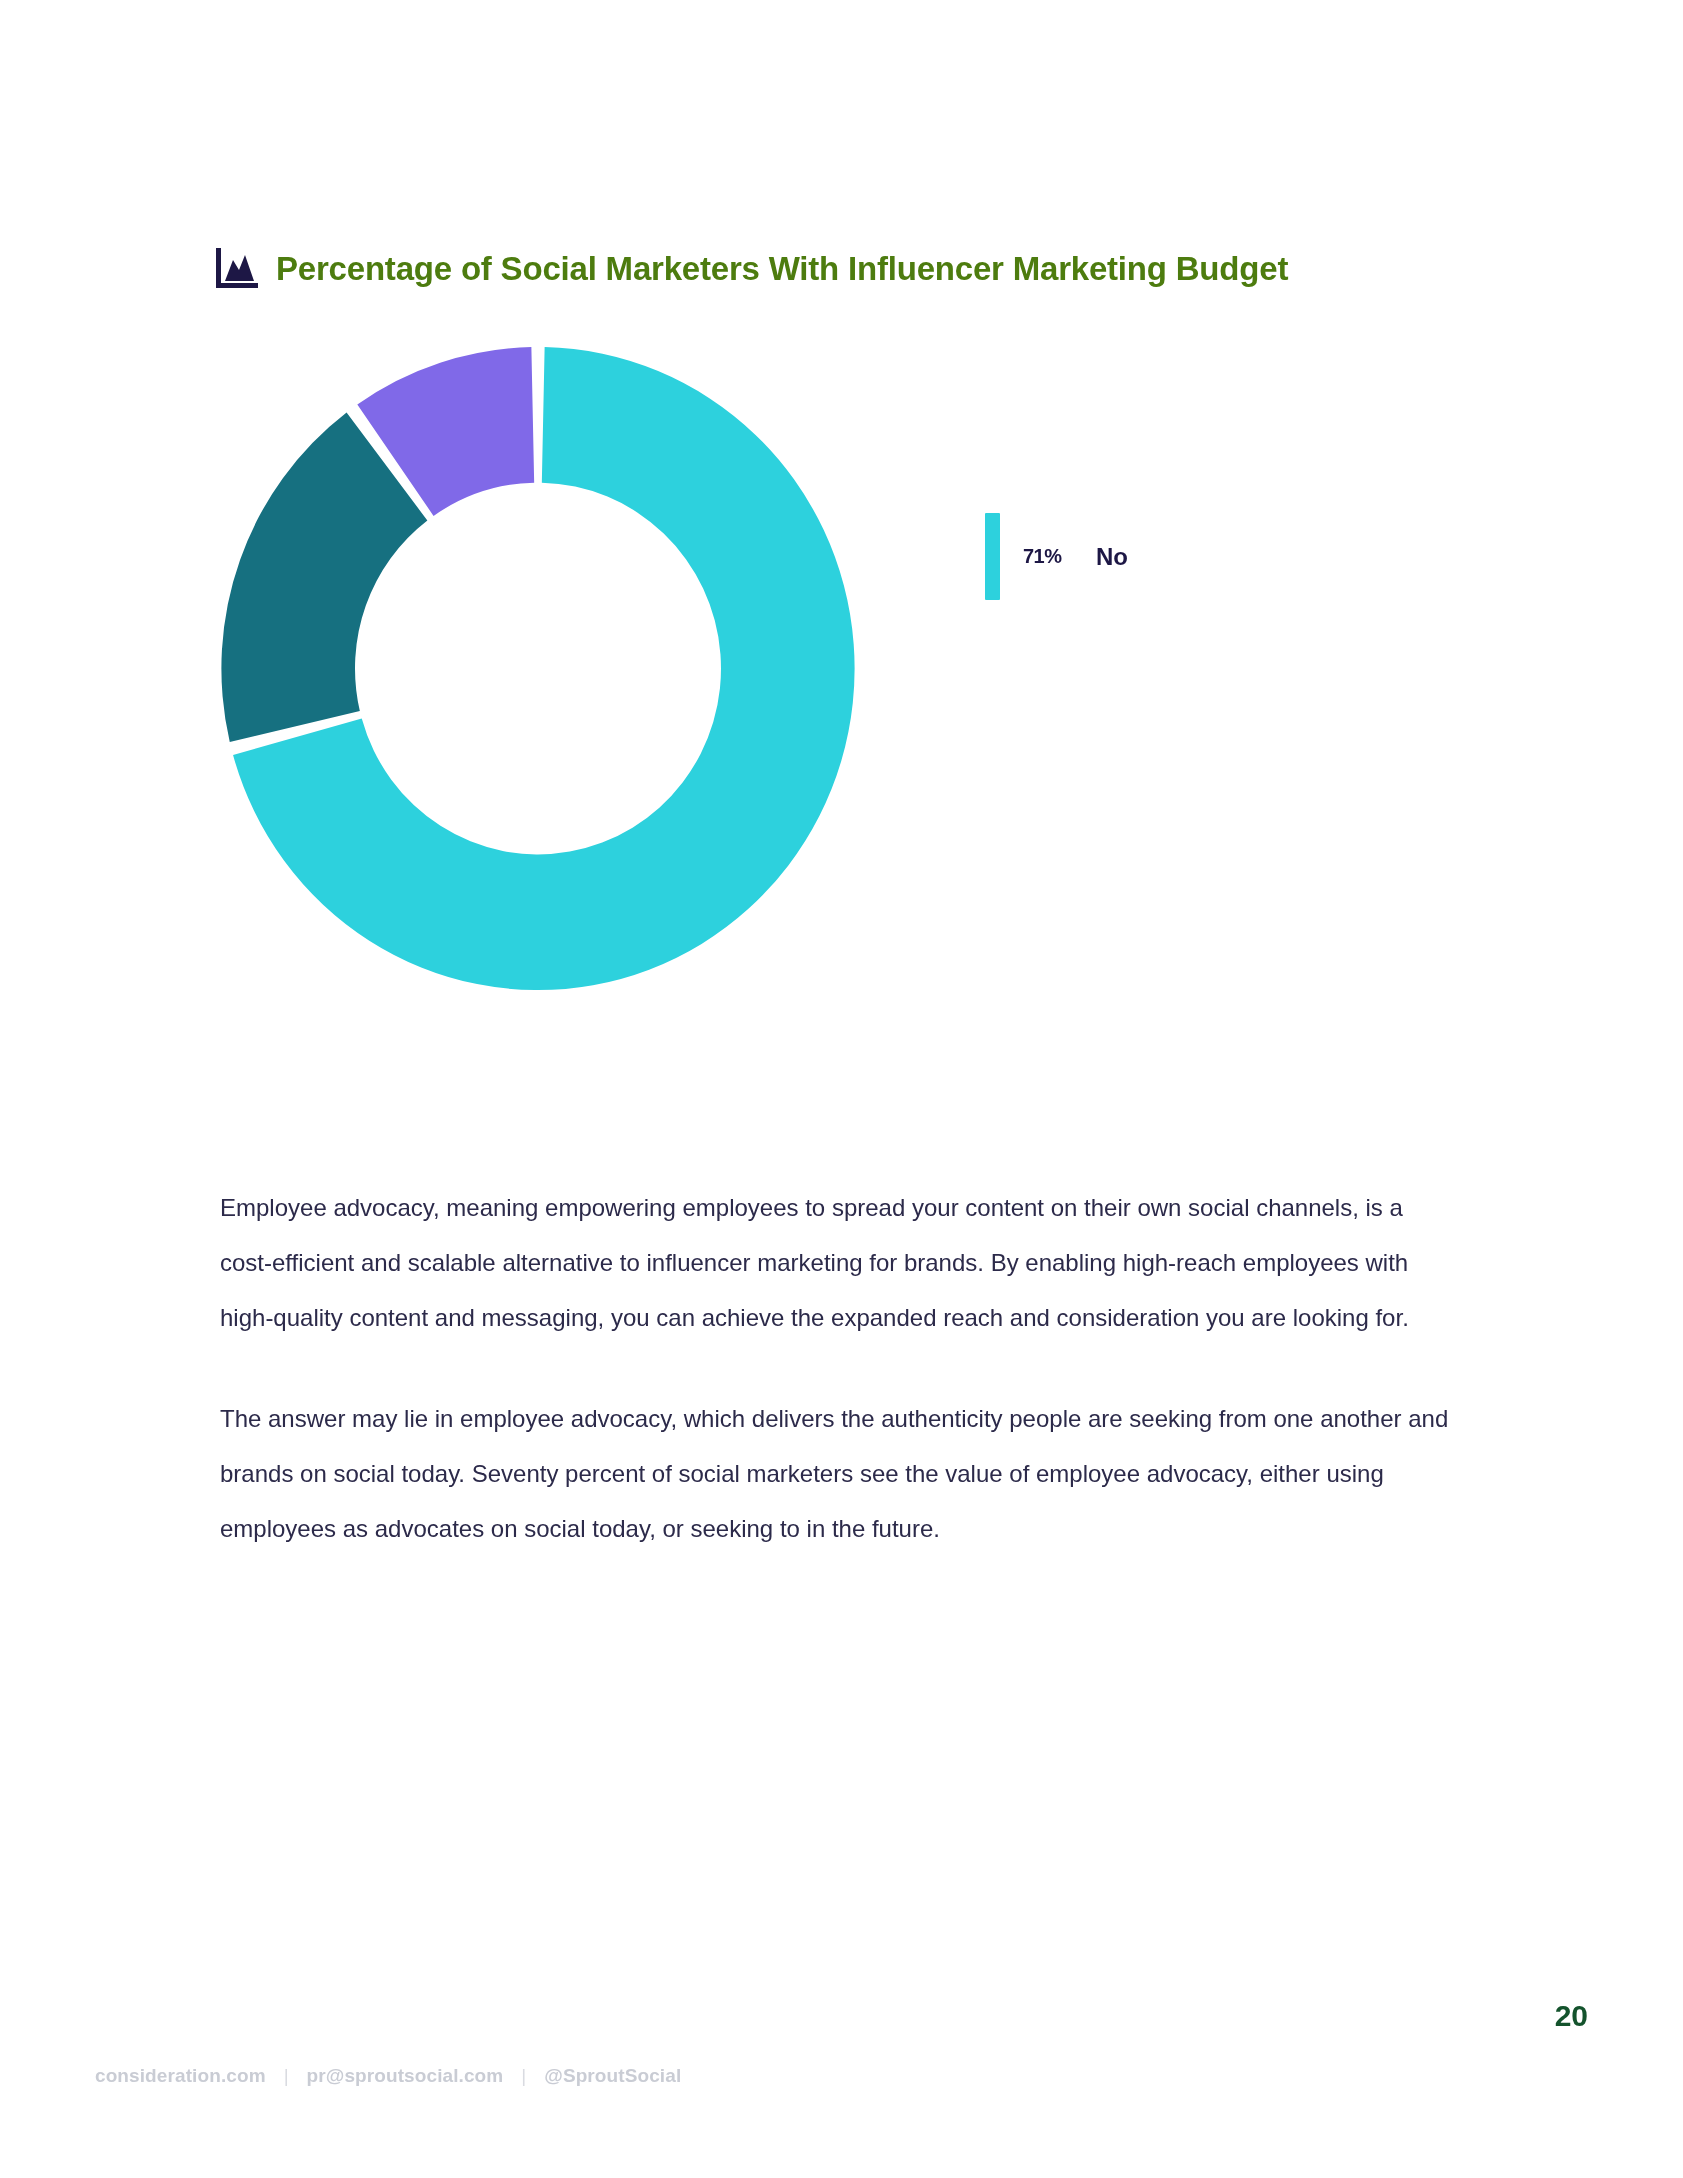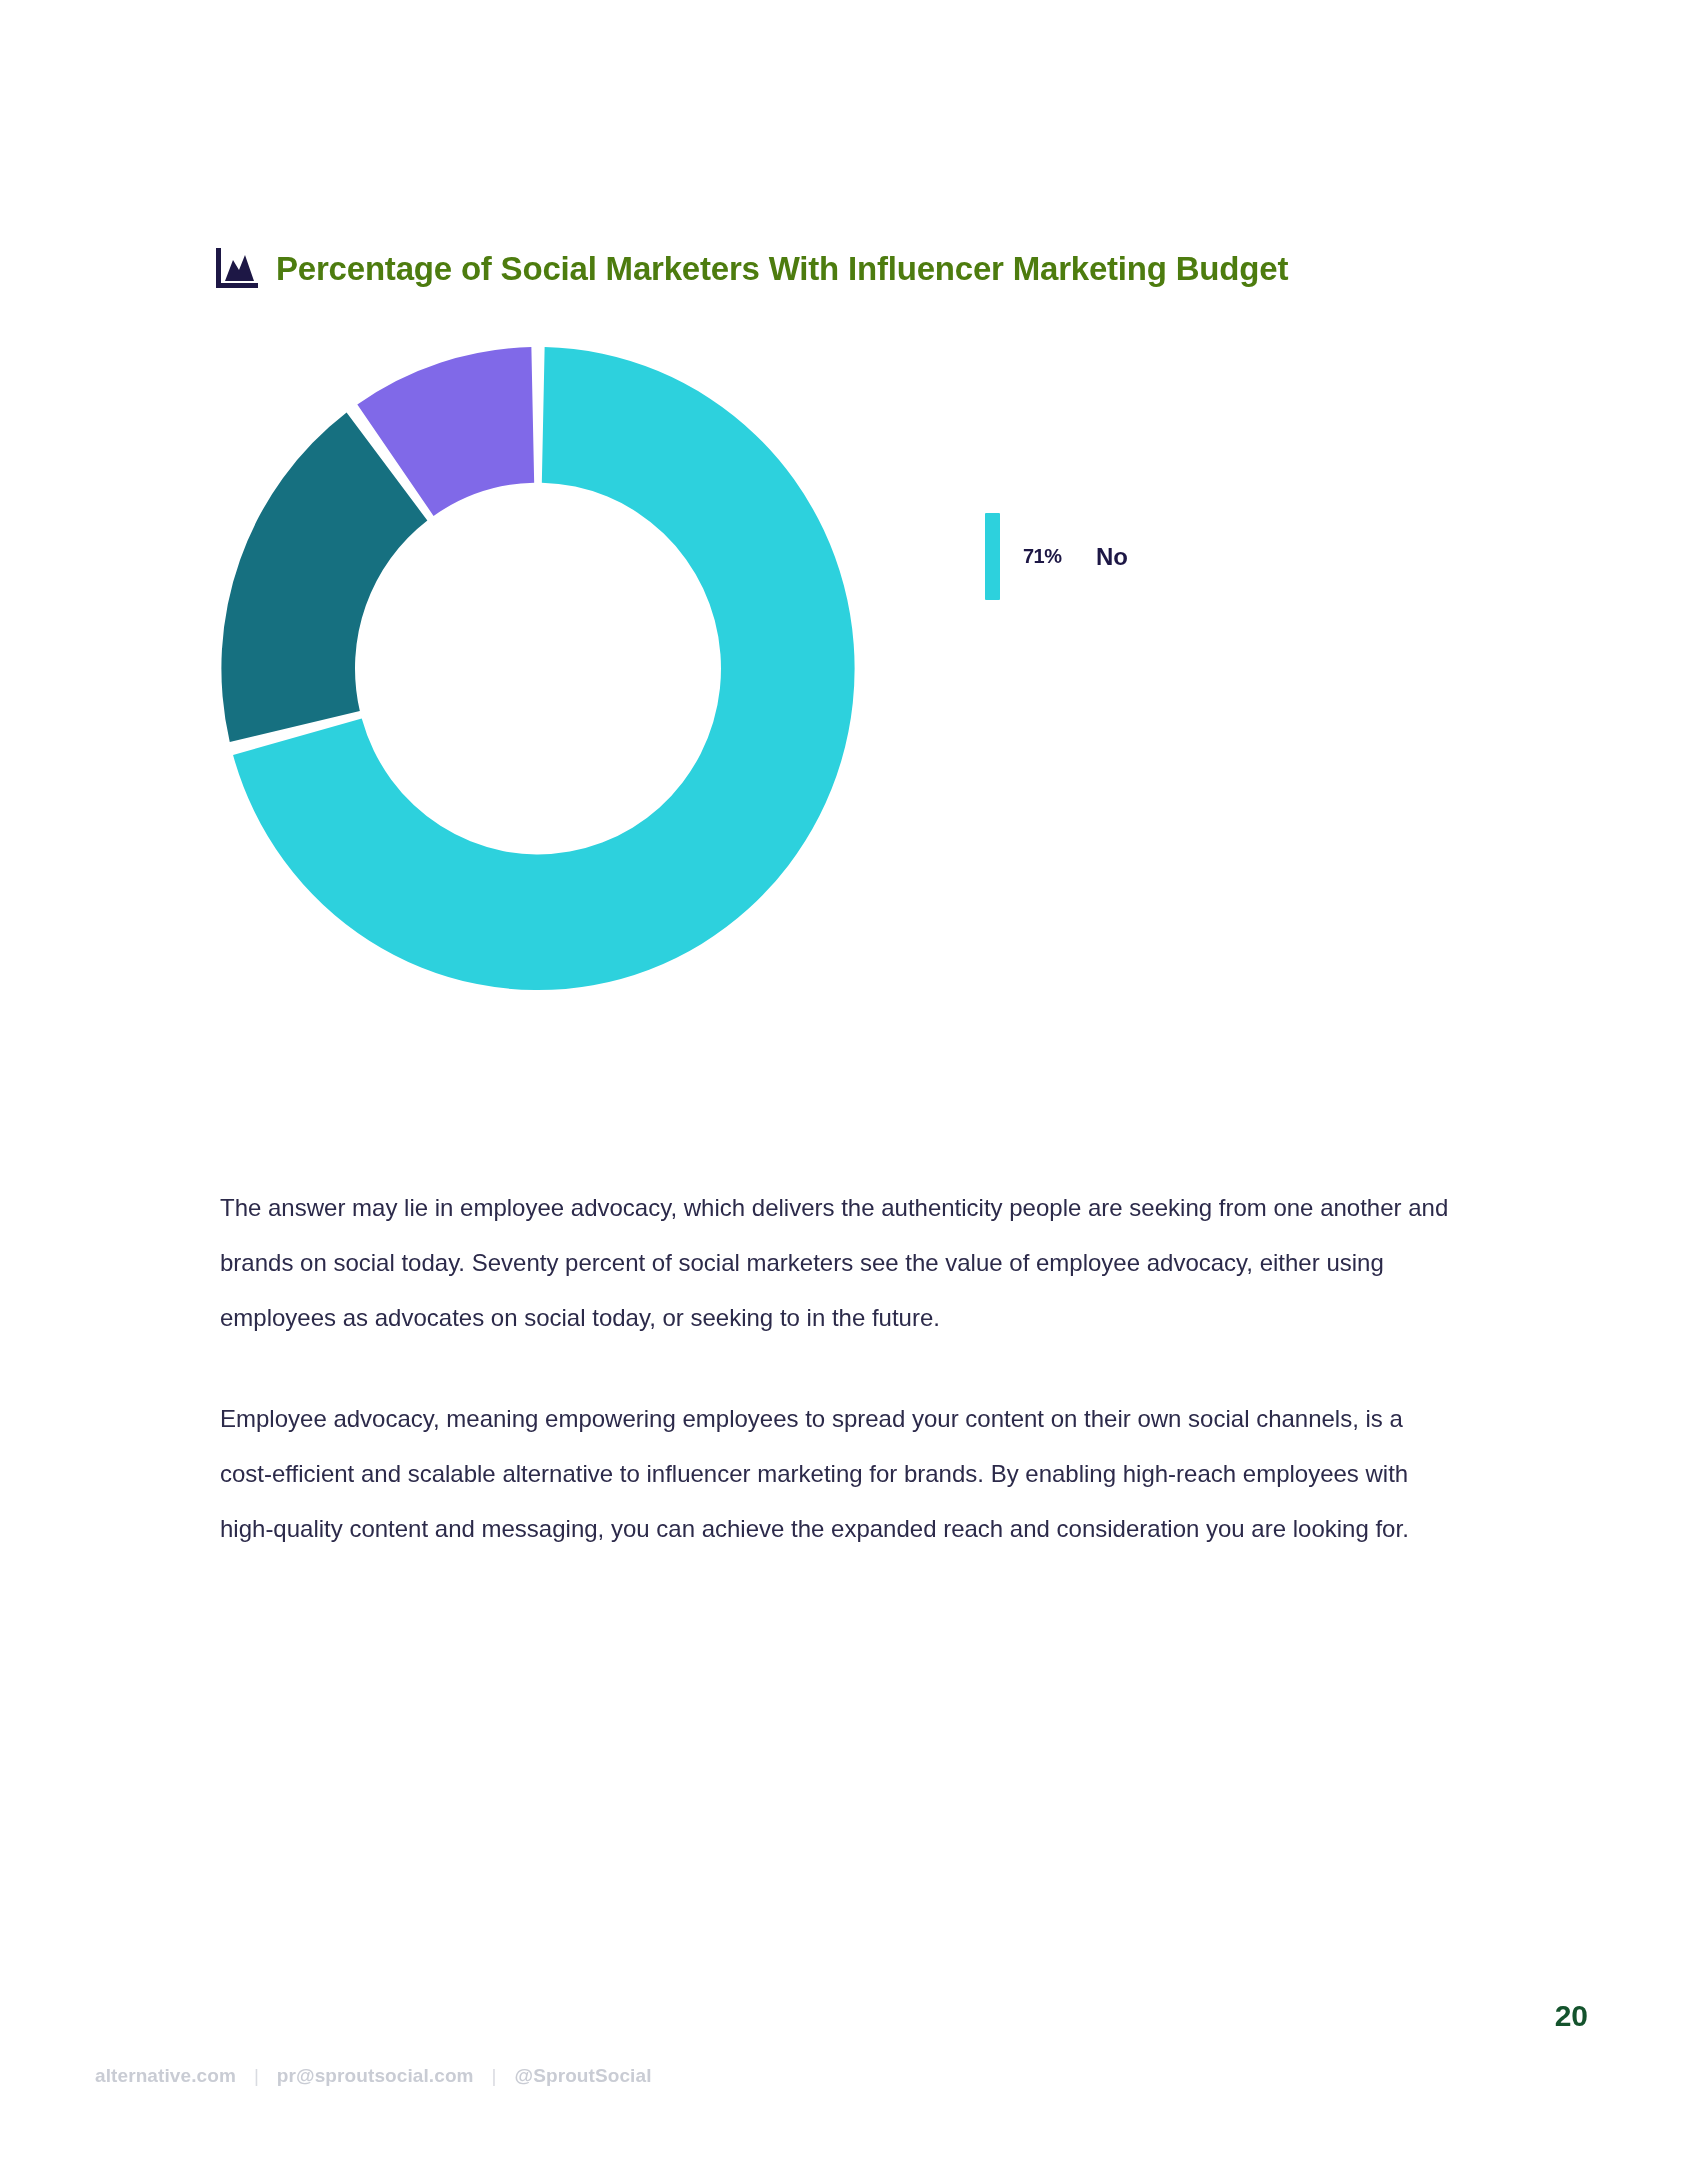--- a/index.html
+++ b/index.html
@@ -170,26 +170,26 @@
       <span class="legend-swatch" style="background:#2dd1dd"></span>
       <span class="legend-pct">71%</span>
       <span class="legend-label">No</span>
     </div>
 
 
 
   </div>
 
   <div class="body-copy">
+    <p>Employee advocacy, meaning empowering employees to spread your content on their own social channels, is a cost-efficient and scalable alternative to influencer marketing for brands. By enabling high-reach employees with high-quality content and messaging, you can achieve the expanded reach and consideration you are looking for.</p>
     <p>The answer may lie in employee advocacy, which delivers the authenticity people are seeking from one another and brands on social today. Seventy percent of social marketers see the value of employee advocacy, either using employees as advocates on social today, or seeking to in the future.</p>
-    <p>Employee advocacy, meaning empowering employees to spread your content on their own social channels, is a cost-efficient and scalable alternative to influencer marketing for brands. By enabling high-reach employees with high-quality content and messaging, you can achieve the expanded reach and consideration you are looking for.</p>
   </div>
 
   <div class="footer">
-    <span class="footer-link">alternative.com</span>
+    <span class="footer-link">consideration.com</span>
     <span class="footer-sep">|</span>
     <span class="footer-link">pr@sproutsocial.com</span>
     <span class="footer-sep">|</span>
     <span class="footer-link">@SproutSocial</span>
   </div>
 
   <div class="page-number">20</div>
 
 </div>
 

